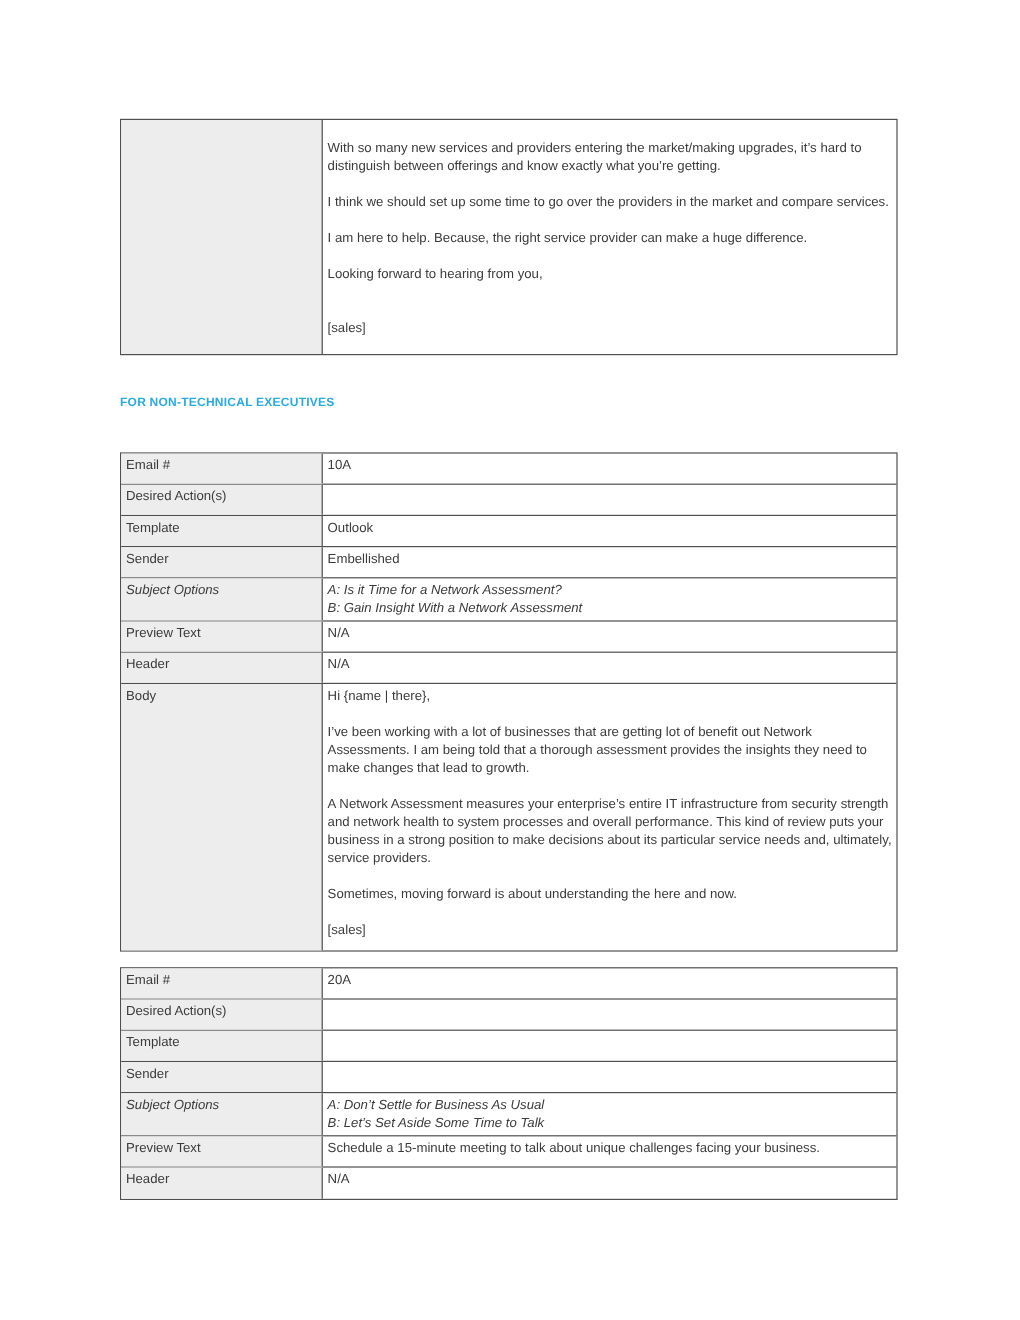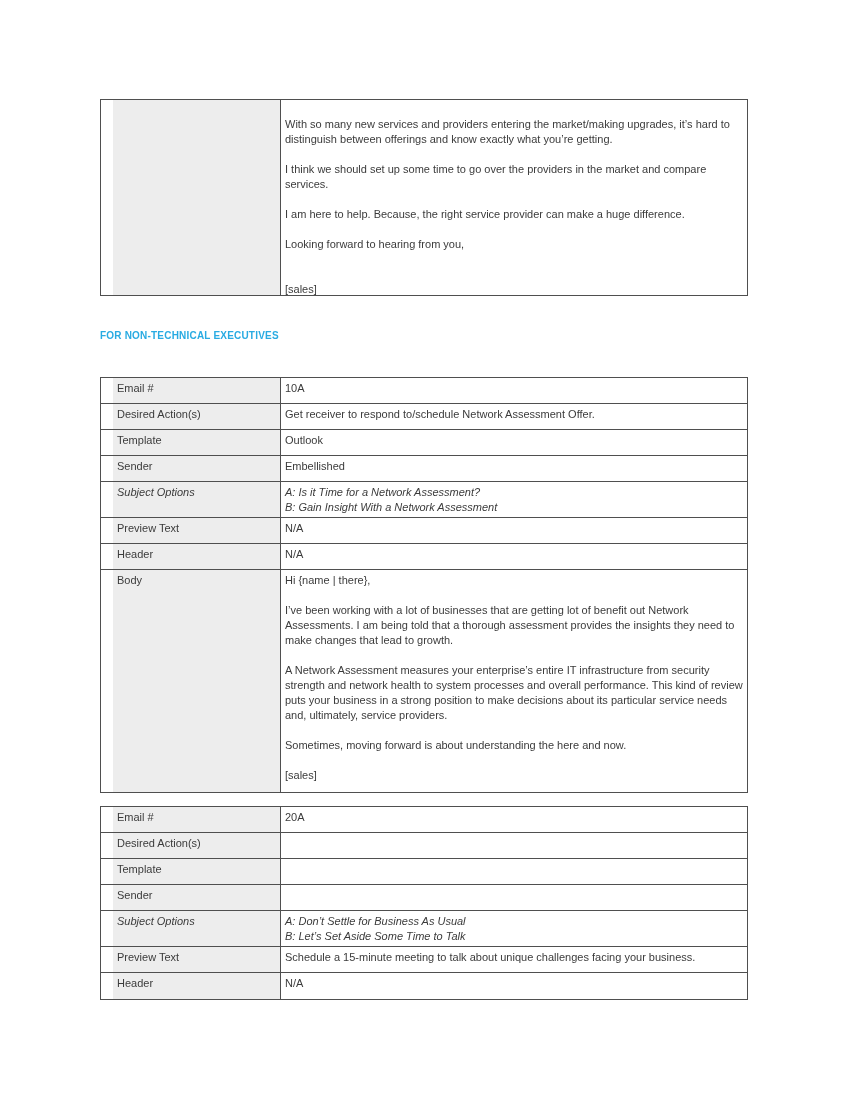--- a/index.html
+++ b/index.html
@@ -33,21 +33,20 @@
   .row-tall { min-height: 32px; font-style: italic; }
   .row-body { min-height: 222px; }
   .row-fill { height: 100%; }
   .cell { padding: 3px 4px 2px 4px; }
   .label-cell {
     flex: 0 0 168px;
     width: 168px;
     background: #ededed;
     border-right: 1px solid #4f4f4f;
     overflow: hidden;
-    margin-left: 12px;
   }
   .value-cell {
     flex: 1 1 auto;
     white-space: pre-wrap;
     overflow: hidden;
   }
   .cont-body { padding-top: 17px; }
   .section-heading {
     position: absolute;
     left: 100px;
@@ -82,21 +81,20 @@
 
   <div class="section-heading">FOR NON-TECHNICAL EXECUTIVES</div>
 
   <div class="tbl tbl-1">
     <div class="row">
       <div class="cell label-cell">Email #</div>
       <div class="cell value-cell">10A</div>
     </div>
     <div class="row">
       <div class="cell label-cell">Desired Action(s)</div>
-      <div class="cell value-cell">Get receiver to respond to/schedule Network Assessment Offer.</div>
     </div>
     <div class="row">
       <div class="cell label-cell">Template</div>
       <div class="cell value-cell">Outlook</div>
     </div>
     <div class="row">
       <div class="cell label-cell">Sender</div>
       <div class="cell value-cell">Embellished</div>
     </div>
     <div class="row row-tall">

